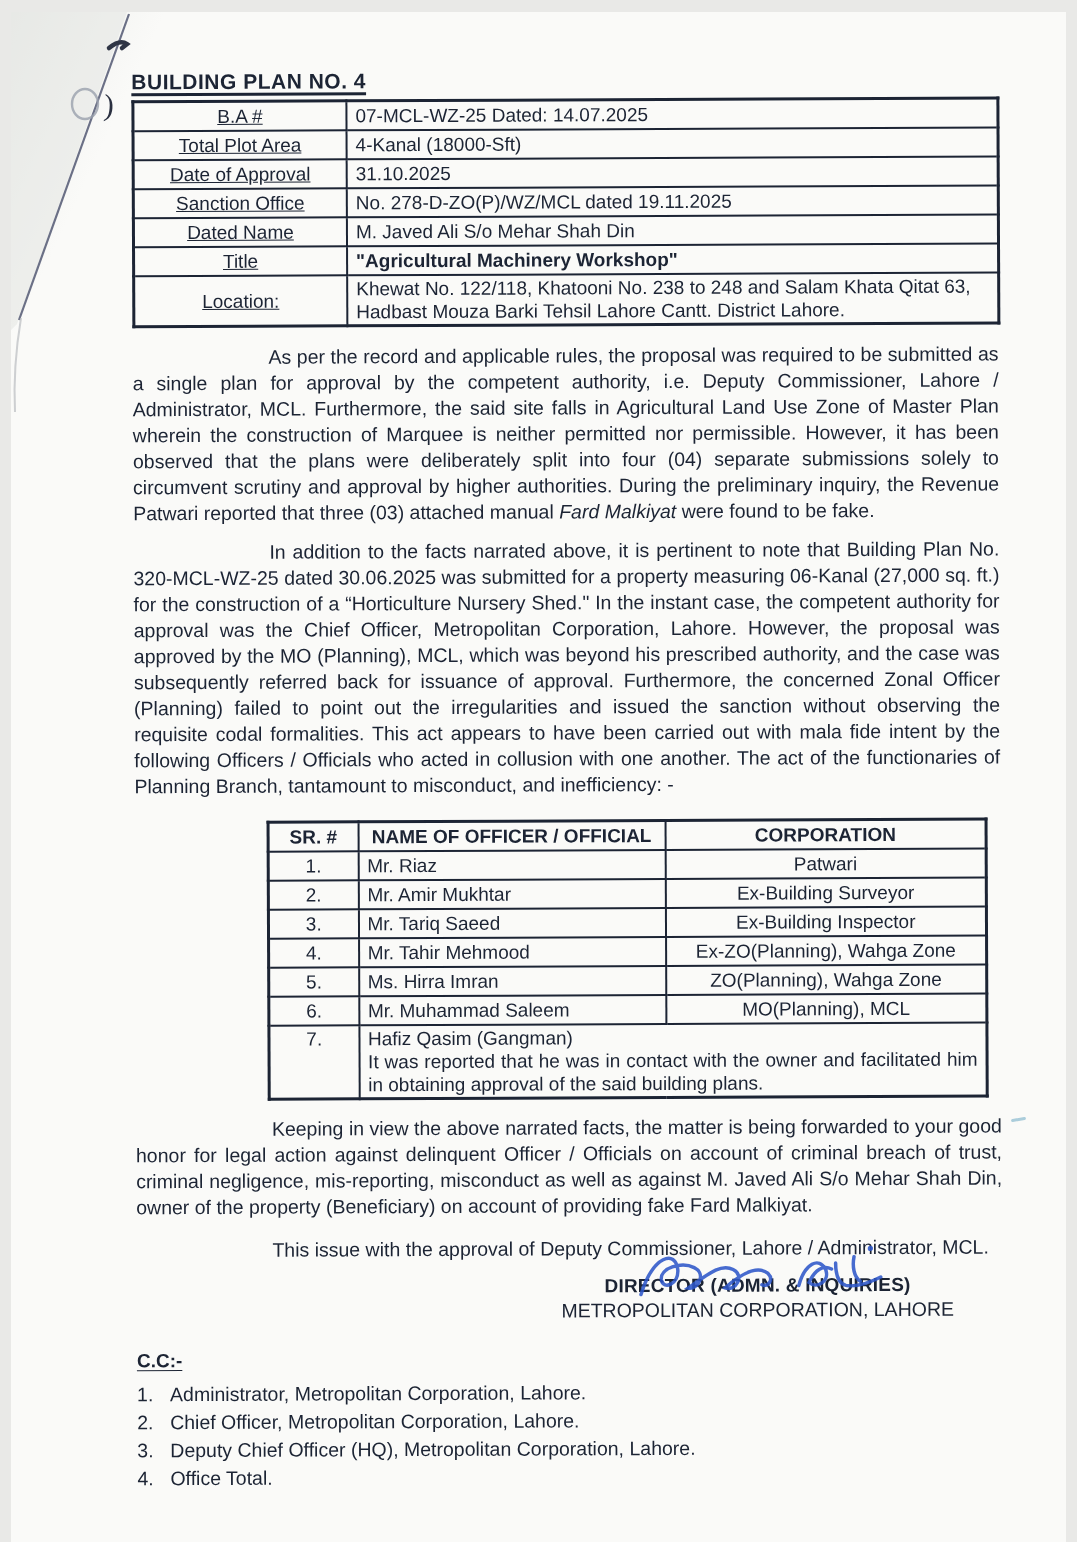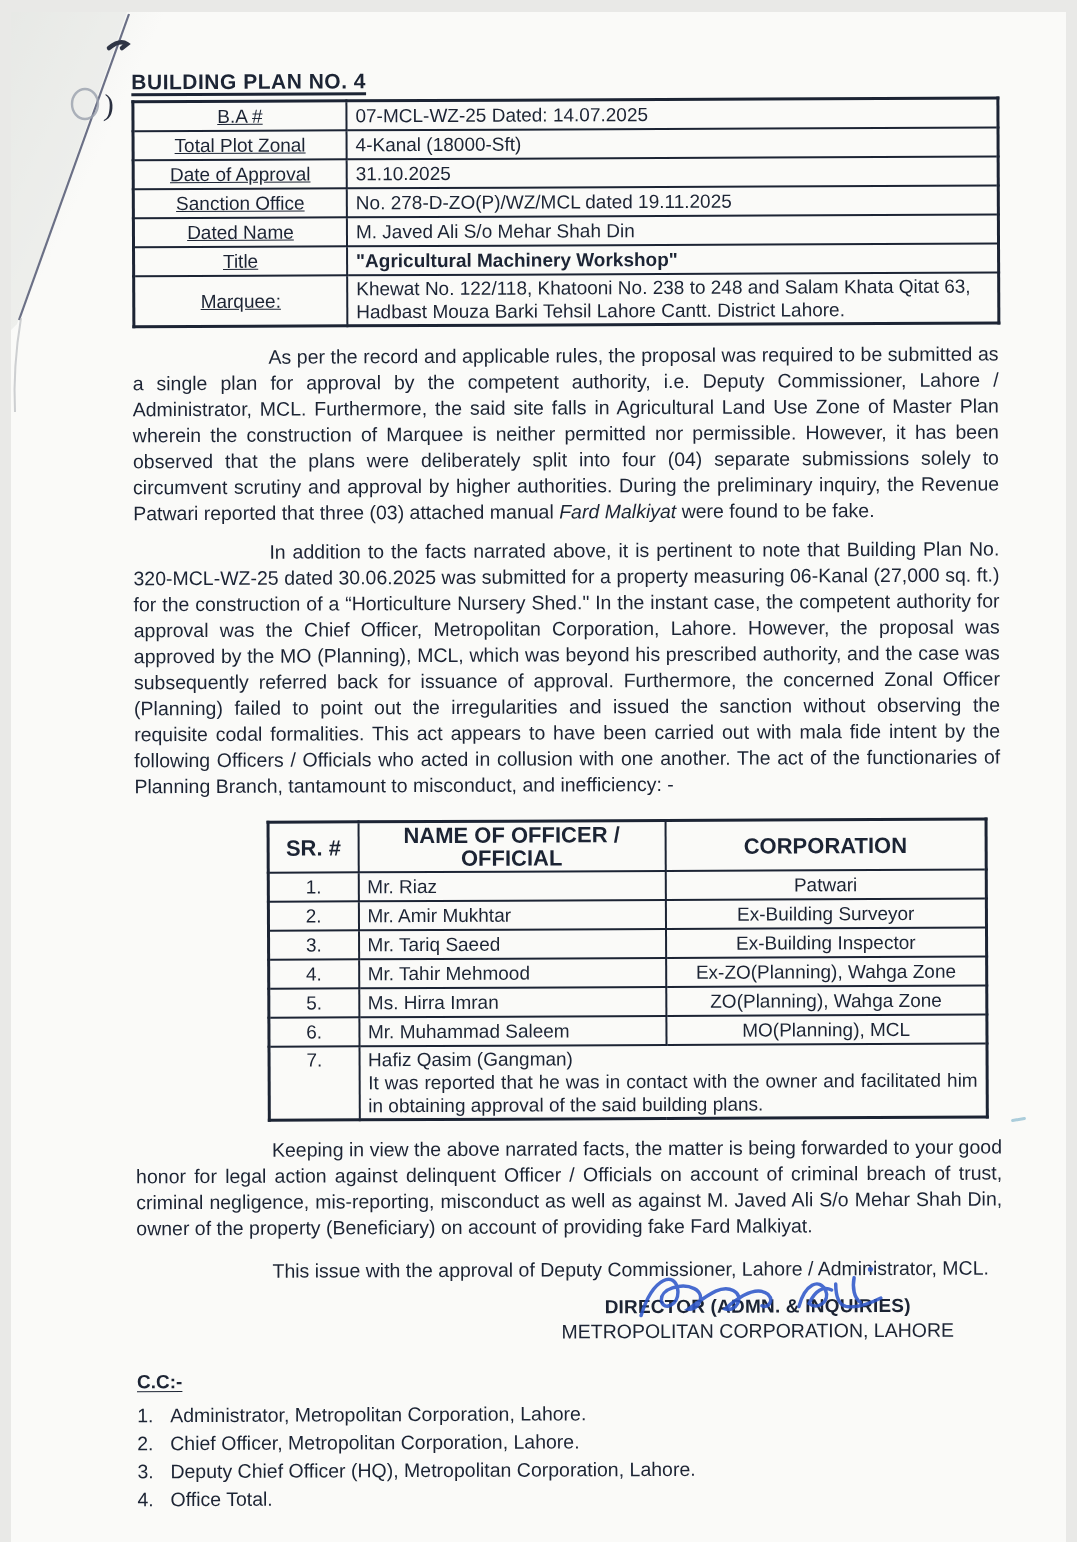--- a/index.html
+++ b/index.html
@@ -48,21 +48,21 @@
   .p1{margin-top:16px;}
   .p2{margin-top:13px;}
   .p3{margin-top:15px;}
   .p4{margin-top:17px;}
   .it{font-style:italic;}
   .off-table{width:718px;margin:22px 0 0 132px;border:3px solid var(--ink);}
   .off-table th,.off-table td{
     border:2px solid var(--ink);
     font-size:19px;line-height:23px;padding:1px 8px;height:25px;
   }
-  .off-table th{font-weight:bold;text-align:center;font-size:22px;}
+  .off-table th{font-weight:bold;text-align:center;font-size:19px;}
   .off-table td.sr{text-align:center;}
   .off-table td.nm{text-align:left;}
   .off-table td.dg{text-align:center;}
   .off-table td.merged{vertical-align:top;}
   .merged .note{ text-align:justify; }
   .sig-block{
     position:relative;
     width:440px;margin:14px 26px 0 auto;
     text-align:center;
   }
@@ -100,41 +100,41 @@
 
     <div class="heading">BUILDING PLAN NO. 4</div>
 
     <table class="info-table">
       <tbody>
         <tr>
           <td class="lbl">B.A #</td>
           <td class="val">07-MCL-WZ-25 Dated: 14.07.2025</td>
         </tr>
         <tr>
-          <td class="lbl">Total Plot Zonal</td>
+          <td class="lbl">Total Plot Area</td>
           <td class="val">4-Kanal (18000-Sft)</td>
         </tr>
         <tr>
           <td class="lbl">Date of Approval</td>
           <td class="val">31.10.2025</td>
         </tr>
         <tr>
           <td class="lbl">Sanction Office</td>
           <td class="val">No. 278-D-ZO(P)/WZ/MCL dated 19.11.2025</td>
         </tr>
         <tr>
           <td class="lbl">Dated Name</td>
           <td class="val">M. Javed Ali S/o Mehar Shah Din</td>
         </tr>
         <tr>
           <td class="lbl">Title</td>
           <td class="val strong">"Agricultural Machinery Workshop"</td>
         </tr>
         <tr>
-          <td class="lbl">Marquee:</td>
+          <td class="lbl">Location:</td>
           <td class="val">Khewat No. 122/118, Khatooni No. 238 to 248 and Salam Khata Qitat 63, Hadbast Mouza Barki Tehsil Lahore Cantt. District Lahore.</td>
         </tr>
       </tbody>
     </table>
 
     <p class="para p1"><span>As per the record and applicable rules, the proposal was required to be submitted as a single plan for approval by the competent authority, i.e. Deputy Commissioner, Lahore / Administrator, MCL. Furthermore, the said site falls in Agricultural Land Use Zone of Master Plan wherein the construction of Marquee is neither permitted nor permissible. However, it has been observed that the plans were deliberately split into four (04) separate submissions solely to circumvent scrutiny and approval by higher authorities. During the preliminary inquiry, the Revenue Patwari reported that three (03) attached manual </span><span class="it">Fard Malkiyat</span><span> were found to be fake.</span></p>
 
     <p class="para p2">In addition to the facts narrated above, it is pertinent to note that Building Plan No. 320-MCL-WZ-25 dated 30.06.2025 was submitted for a property measuring 06-Kanal (27,000 sq. ft.) for the construction of a “Horticulture Nursery Shed." In the instant case, the competent authority for approval was the Chief Officer, Metropolitan Corporation, Lahore. However, the proposal was approved by the MO (Planning), MCL, which was beyond his prescribed authority, and the case was subsequently referred back for issuance of approval. Furthermore, the concerned Zonal Officer (Planning) failed to point out the irregularities and issued the sanction without observing the requisite codal formalities. This act appears to have been carried out with mala fide intent by the following Officers / Officials who acted in collusion with one another. The act of the functionaries of Planning Branch, tantamount to misconduct, and inefficiency: -</p>
 
     <table class="off-table">

